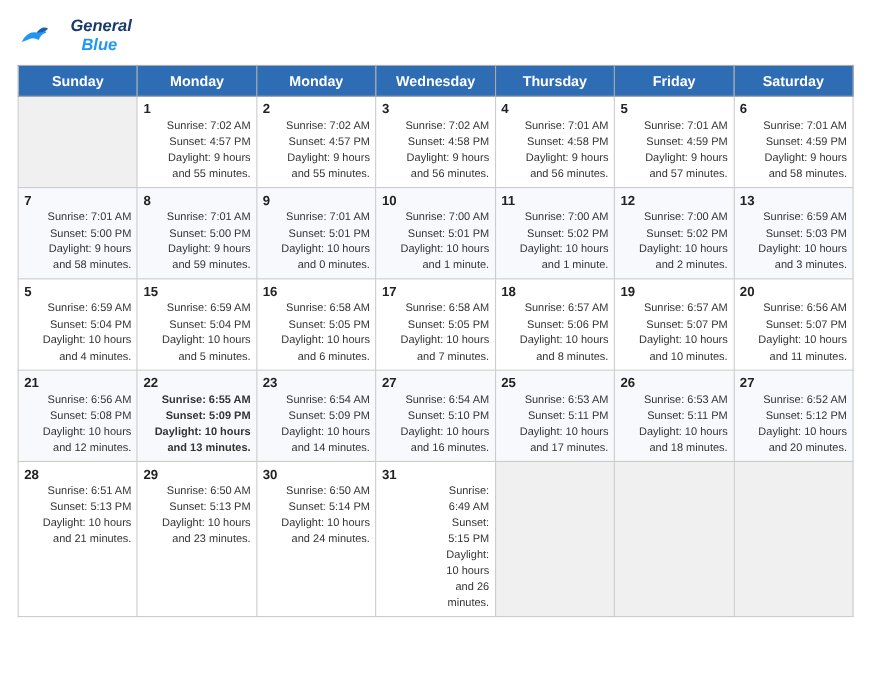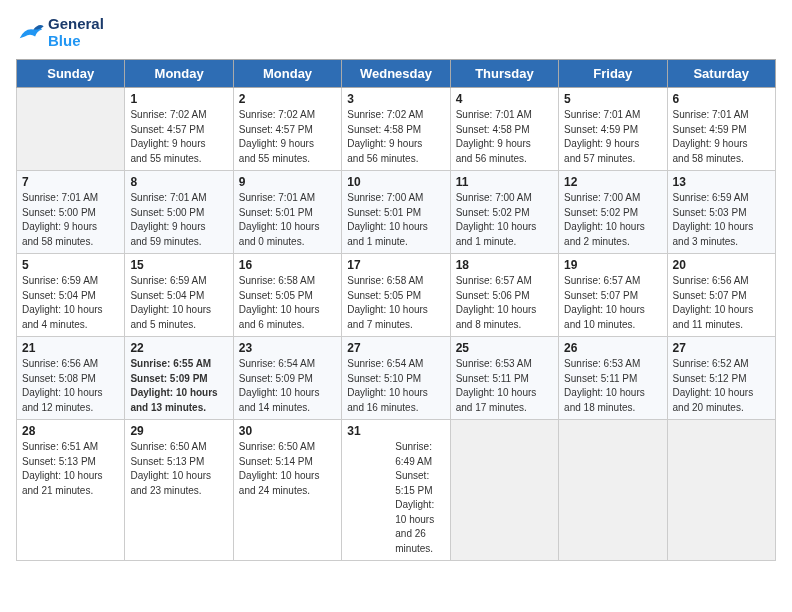--- a/index.html
+++ b/index.html
@@ -12,21 +12,22 @@
     }
     .header {
       display: flex;
       align-items: flex-start;
       justify-content: space-between;
       margin-bottom: 4px;
     }
     .logo {
       display: flex;
       align-items: center;
-      gap: 4px;
+      gap: 20px;
+      font-style: italic;
     }
     .logo-text {
       font-size: 18px;
       font-weight: bold;
       color: #1a3a6b;
       line-height: 1.1;
     }
     .logo-bird {
       width: 28px;
       height: 24px;
@@ -75,37 +76,38 @@
     .day-number {
       font-weight: bold;
       font-size: 12px;
       margin-bottom: 2px;
       display: block;
     }
     .day-info {
       line-height: 1.45;
       font-size: 10px;
       color: #333;
+      text-align: right;
     }
     .empty-cell {
       background: #f0f0f0 !important;
     }
   </style>
 </head>
 <body>
 
 <div class="header">
   <div class="logo">
     <svg class="logo-bird" viewBox="0 0 32 28">
       <path d="M4 20 Q10 8 20 10 Q28 4 30 10 Q24 12 22 18 Q16 14 10 18 Z" fill="#2196f3"></path>
       <path d="M20 10 Q26 2 32 6 Q28 10 22 10 Z" fill="#1a5fa8"></path>
     </svg>
     <div>
       <div class="logo-text" style="font-size:15px;">General</div>
-      <div class="logo-text" style="font-size:15px; color:#2196f3;">Blue</div>
+      <div class="logo-text" style="font-size:15px; color:#2196f3;margin-left:10px;">Blue</div>
     </div>
   </div>
   <div class="title-block">
     <div class="month-title"></div>
     <div class="location"></div>
   </div>
 </div>
 
 <table class="calendar">
   <thead>

